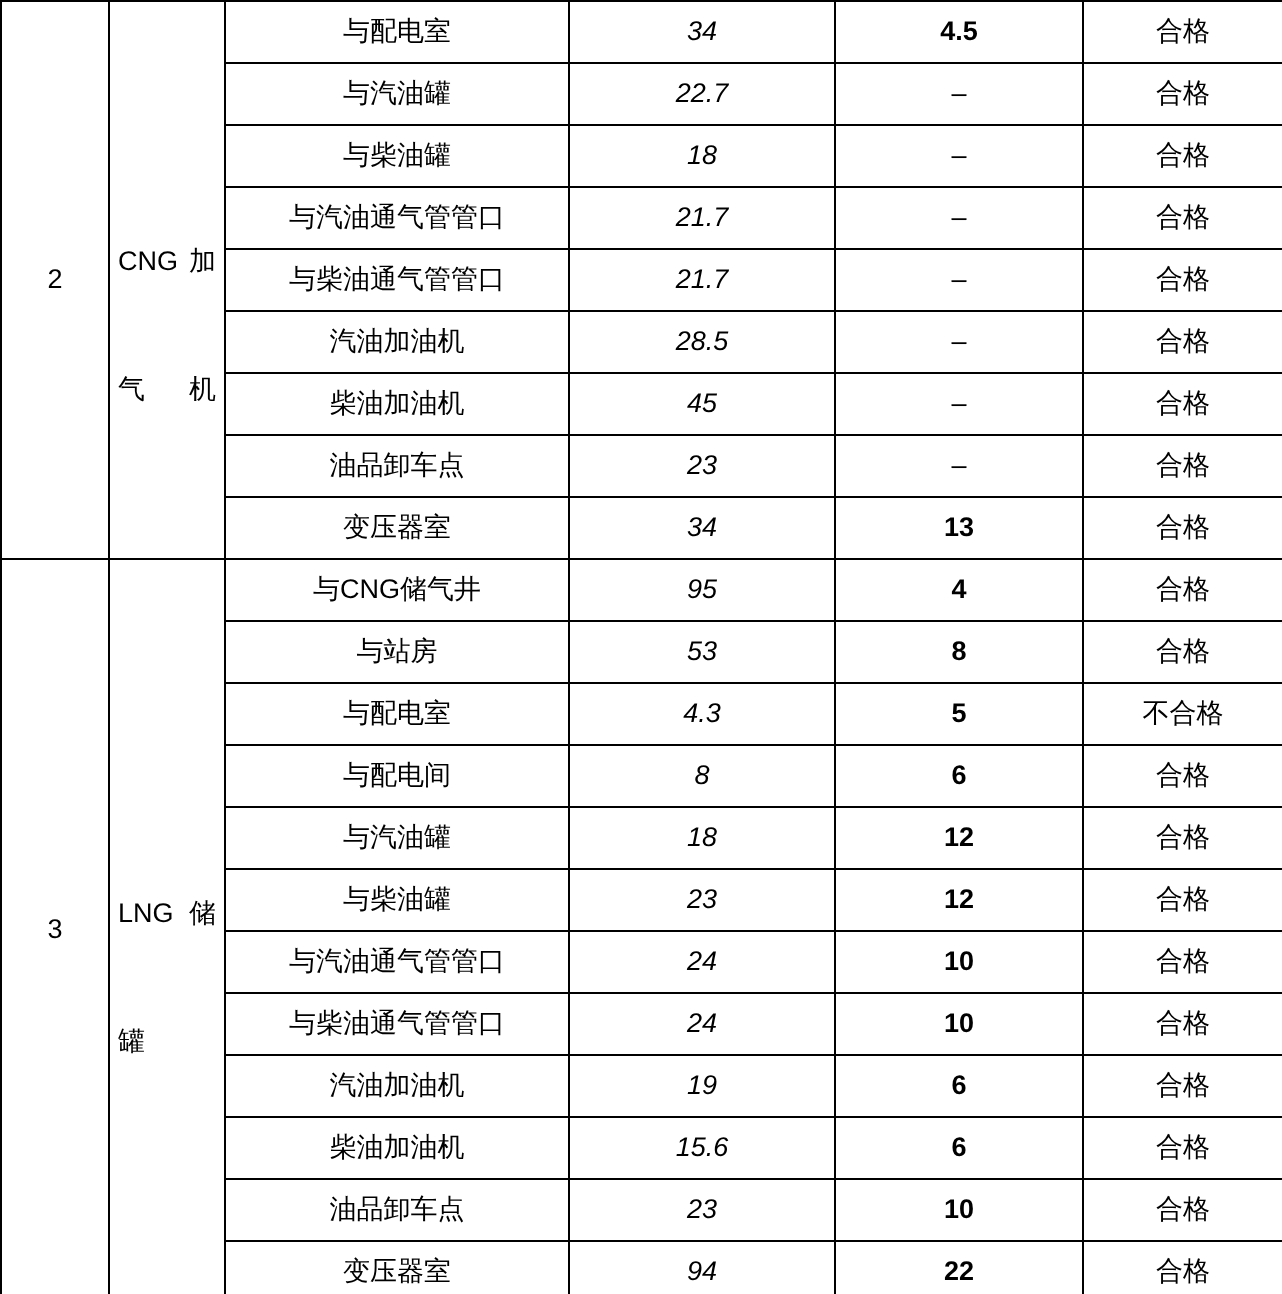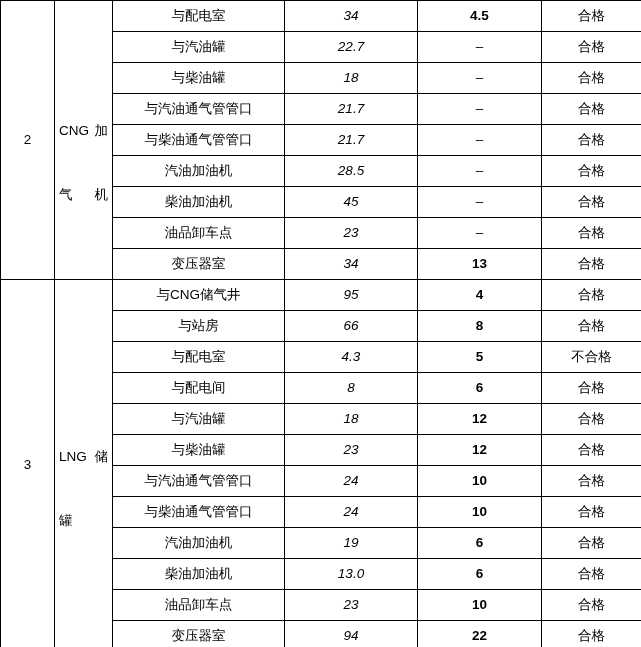--- a/index.html
+++ b/index.html
@@ -151,21 +151,21 @@
           <span class="namebox">LNG  储</span>
           <span class="namebox">罐</span>
         </td>
         <td class="item">与CNG储气井</td>
         <td class="v1">95</td>
         <td class="v2">4</td>
         <td class="res">合格</td>
       </tr>
       <tr>
         <td class="item">与站房</td>
-        <td class="v1">66</td>
+        <td class="v1">53</td>
         <td class="v2">8</td>
         <td class="res">合格</td>
       </tr>
       <tr>
         <td class="item">与配电室</td>
         <td class="v1">4.3</td>
         <td class="v2">5</td>
         <td class="res">不合格</td>
       </tr>
       <tr>
@@ -199,21 +199,21 @@
         <td class="res">合格</td>
       </tr>
       <tr>
         <td class="item">汽油加油机</td>
         <td class="v1">19</td>
         <td class="v2">6</td>
         <td class="res">合格</td>
       </tr>
       <tr>
         <td class="item">柴油加油机</td>
-        <td class="v1">13.0</td>
+        <td class="v1">15.6</td>
         <td class="v2">6</td>
         <td class="res">合格</td>
       </tr>
       <tr>
         <td class="item">油品卸车点</td>
         <td class="v1">23</td>
         <td class="v2">10</td>
         <td class="res">合格</td>
       </tr>
       <tr>

